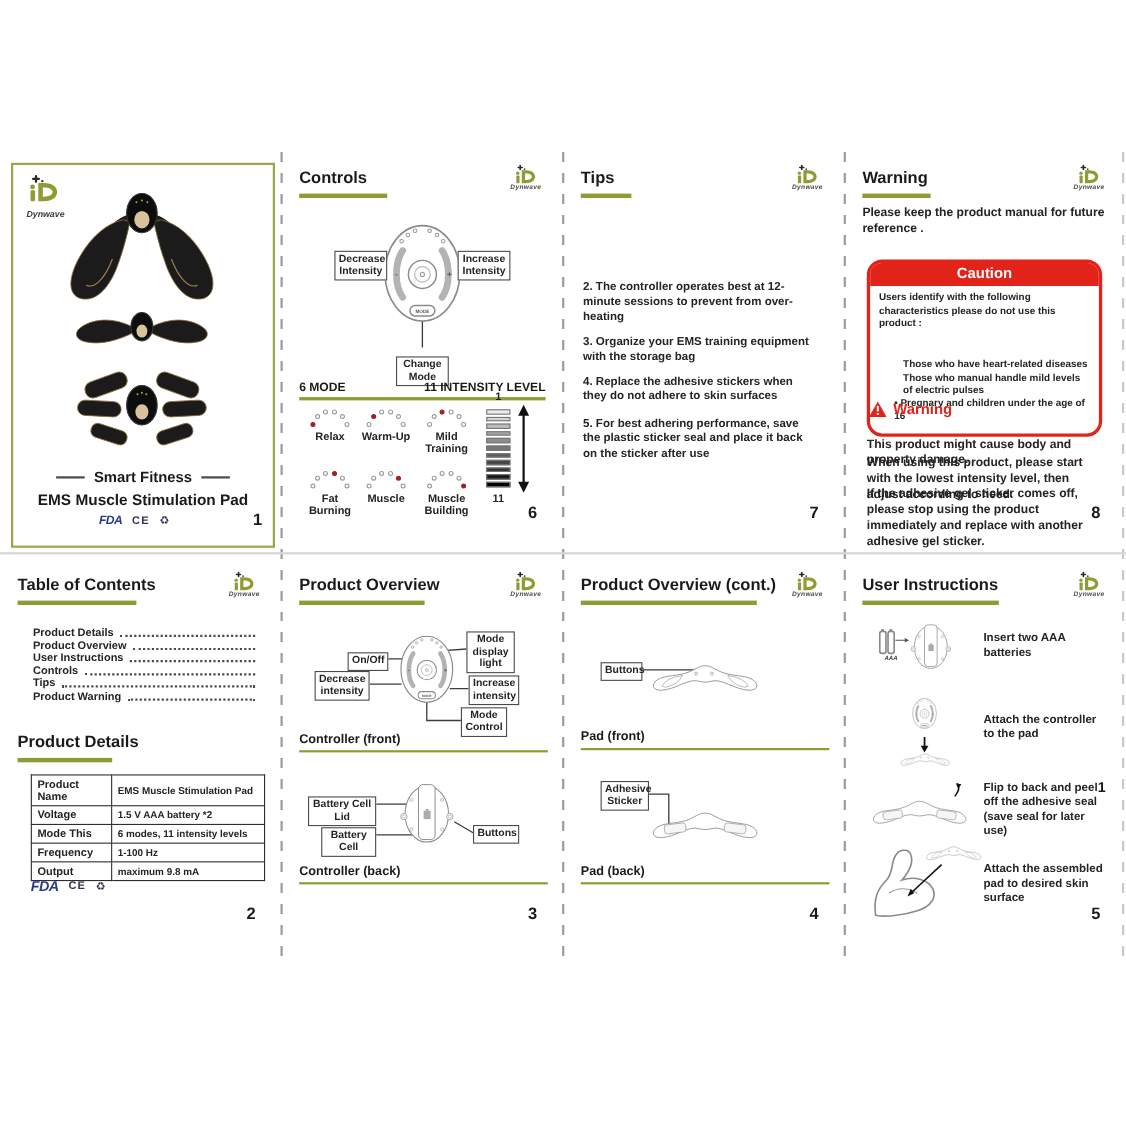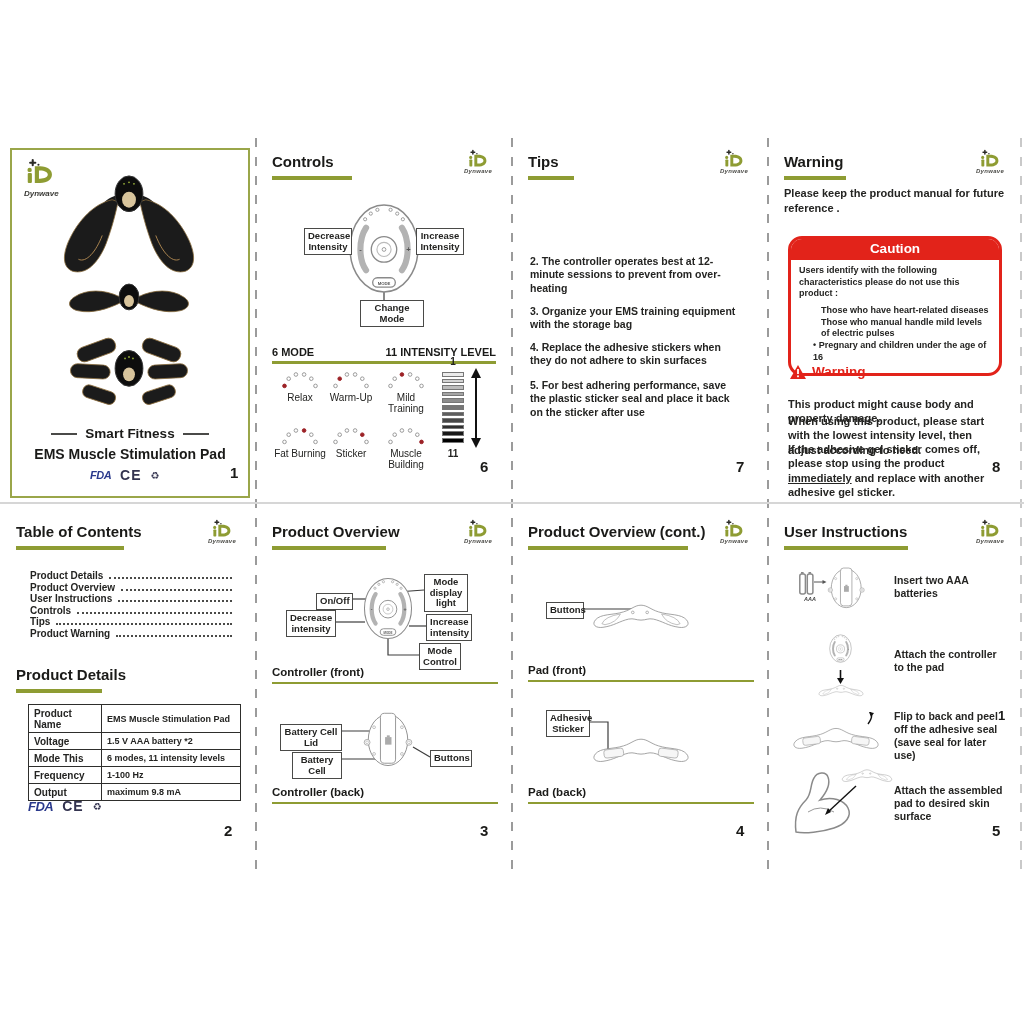--- a/index.html
+++ b/index.html
@@ -28,47 +28,47 @@
   
   .coverbox{position:absolute;left:10px;top:8px;width:236px;height:346px;border:2px solid #9aa64a;background:#fff;}
   .cbrand{position:absolute;left:12px;top:8px;width:58px;text-align:left;}
   .cbrand-name{font-size:8px;color:#3a3a36;font-weight:bold;font-style:italic;}
   .ctr{position:absolute;left:0;width:100%;display:flex;justify-content:center;align-items:center;gap:8px;}
   .ctitle1{font-size:13.5px;font-weight:bold;color:#1a1a18;}
   .ctitle2{position:absolute;left:0;width:100%;text-align:center;font-size:14px;font-weight:bold;color:#1a1a18;}
   .dash{width:26px;height:2px;background:#4a4a48;}
   .certs{position:absolute;display:flex;align-items:center;gap:9px;}
   .fda{font-style:italic;font-weight:900;font-size:11px;color:#2b3a8c;letter-spacing:-.5px;}
-  .ce{font-size:14px;font-weight:bold;color:#33334f;letter-spacing:1px;}
+  .ce{font-size:10px;font-weight:bold;color:#33334f;letter-spacing:1px;}
   .recycle{font-size:10px;color:#33334f;}
   
   .subhead{position:absolute;font-size:11px;font-weight:bold;color:#1a1a18;white-space:nowrap;}
   .mode{position:absolute;width:56px;text-align:center;}
   .mode svg{display:block;margin:0 auto;}
-  .mode-label{font-size:10px;font-weight:normal;line-height:1.1;color:#242422;}
+  .mode-label{font-size:10px;font-weight:bold;line-height:1.1;color:#242422;}
   .mdot{fill:#fff;stroke:#9a9a9a;stroke-width:1;}
   .mdot.on{fill:#9c2126;stroke:#9c2126;}
   .ladder{position:absolute;left:186px;top:232px;width:22px;display:flex;flex-direction:column;gap:2px;}
   .ibar{height:4.6px;border:1px solid #777;box-sizing:border-box;}
   .ilab{position:absolute;width:22px;text-align:center;font-size:10px;font-weight:bold;}
   
   .tip{position:absolute;left:18px;width:208px;font-size:10.5px;font-weight:bold;line-height:1.3;color:#242422;}
   
   .wintro{position:absolute;left:16px;top:46px;width:222px;font-size:11px;font-weight:bold;line-height:1.35;color:#242422;}
   .caution{position:absolute;left:20px;top:96px;width:214px;border:3px solid #e2231a;border-radius:14px;background:#fff;overflow:hidden;box-sizing:border-box;}
   .caution-head{background:#e2231a;color:#fff;font-size:13.5px;font-weight:bold;text-align:center;padding:2px 0 4px;}
   .caution-body{padding:5px 8px 9px;font-size:9px;font-weight:bold;line-height:1.3;color:#242422;}
   .citem{margin:0;}
-  .citem.i1{margin:5px 0 0 22px;}
+  .citem.i1{margin:26px 0 0 22px;}
   .citem.i2{margin:0 0 0 22px;}
   .citem.i3{margin:0 0 0 14px;}
   .subwarn{position:absolute;left:22px;top:224px;display:flex;align-items:center;gap:6px;}
   .subwarn-title{font-size:13.5px;font-weight:bold;color:#e2231a;}
   .wpar{position:absolute;left:20px;width:218px;font-size:11px;font-weight:bold;line-height:1.3;color:#242422;}
-  .u{text-decoration:underline;}
+  .u{}
   
   .tocrow{position:absolute;left:30px;width:202px;display:flex;align-items:flex-end;}
   .toclab{font-size:10px;font-weight:bold;white-space:nowrap;color:#242422;}
   .leader{flex:1;border-bottom:2px dotted #4a4a48;margin:0 0 2px 6px;}
   .ptable{position:absolute;left:28px;top:194px;border-collapse:collapse;}
   .ptable td{border:1.6px solid #2e2e2c;font-weight:bold;color:#242422;padding:2.5px 5px;background:#fff;}
   .ptable td.k{font-size:10px;width:62px;}
   .ptable td.v{font-size:9px;width:128px;}
   
   .step-text{position:absolute;left:126px;width:114px;font-size:10.5px;font-weight:bold;line-height:1.25;color:#242422;}
@@ -206,21 +206,21 @@
     <svg class="conn" width="256" height="362">
       <line x1="96" y1="101" x2="108" y2="101"></line>
       <line x1="160" y1="101" x2="148" y2="101"></line>
       <line x1="128" y1="150" x2="128" y2="176"></line>
     </svg>
     <svg class="diag" style="left:76px;top:50px" width="104" height="117" viewBox="0 0 110 124">
         <use href="#ctrl-front"></use>
       </svg>
     <div class="lbl" style="left:48px;top:88px;width:48px">Decrease Intensity</div>
     <div class="lbl" style="left:160px;top:88px;width:48px">Increase Intensity</div>
-    <div class="lbl" style="left:104px;top:160px;width:64px">Change Mode</div>
+    <div class="lbl" style="left:104px;top:184px;width:48px">Change Mode</div>
     <div class="subhead" style="left:16px;top:206px">6 MODE</div>
     <div class="subhead" style="right:16px;top:206px;position:absolute">11 INTENSITY LEVEL</div>
     <div class="prule" style="left:16px;top:221px;width:224px;height:3px"></div>
 
     <div class="mode" style="left:16px;top:226px">
       <svg width="44" height="26" viewBox="0 0 44 26">
         <circle class="mdot on" cx="6.5" cy="19.9" r="1.8"></circle>
           <circle class="mdot" cx="10.7" cy="12.7" r="1.8"></circle>
           <circle class="mdot" cx="17.9" cy="8.5" r="1.8"></circle>
           <circle class="mdot" cx="26.1" cy="8.5" r="1.8"></circle>
@@ -264,21 +264,21 @@
     </div>
     <div class="mode" style="left:67px;top:282px">
       <svg width="44" height="26" viewBox="0 0 44 26">
         <circle class="mdot" cx="6.5" cy="19.9" r="1.8"></circle>
           <circle class="mdot" cx="10.7" cy="12.7" r="1.8"></circle>
           <circle class="mdot" cx="17.9" cy="8.5" r="1.8"></circle>
           <circle class="mdot" cx="26.1" cy="8.5" r="1.8"></circle>
           <circle class="mdot on" cx="33.3" cy="12.7" r="1.8"></circle>
           <circle class="mdot" cx="37.5" cy="19.9" r="1.8"></circle>
       </svg>
-      <div class="mode-label">Sticker</div>
+      <div class="mode-label">Muscle</div>
     </div>
     <div class="mode" style="left:122px;top:282px">
       <svg width="44" height="26" viewBox="0 0 44 26">
         <circle class="mdot" cx="6.5" cy="19.9" r="1.8"></circle>
           <circle class="mdot" cx="10.7" cy="12.7" r="1.8"></circle>
           <circle class="mdot" cx="17.9" cy="8.5" r="1.8"></circle>
           <circle class="mdot" cx="26.1" cy="8.5" r="1.8"></circle>
           <circle class="mdot" cx="33.3" cy="12.7" r="1.8"></circle>
           <circle class="mdot on" cx="37.5" cy="19.9" r="1.8"></circle>
       </svg>

